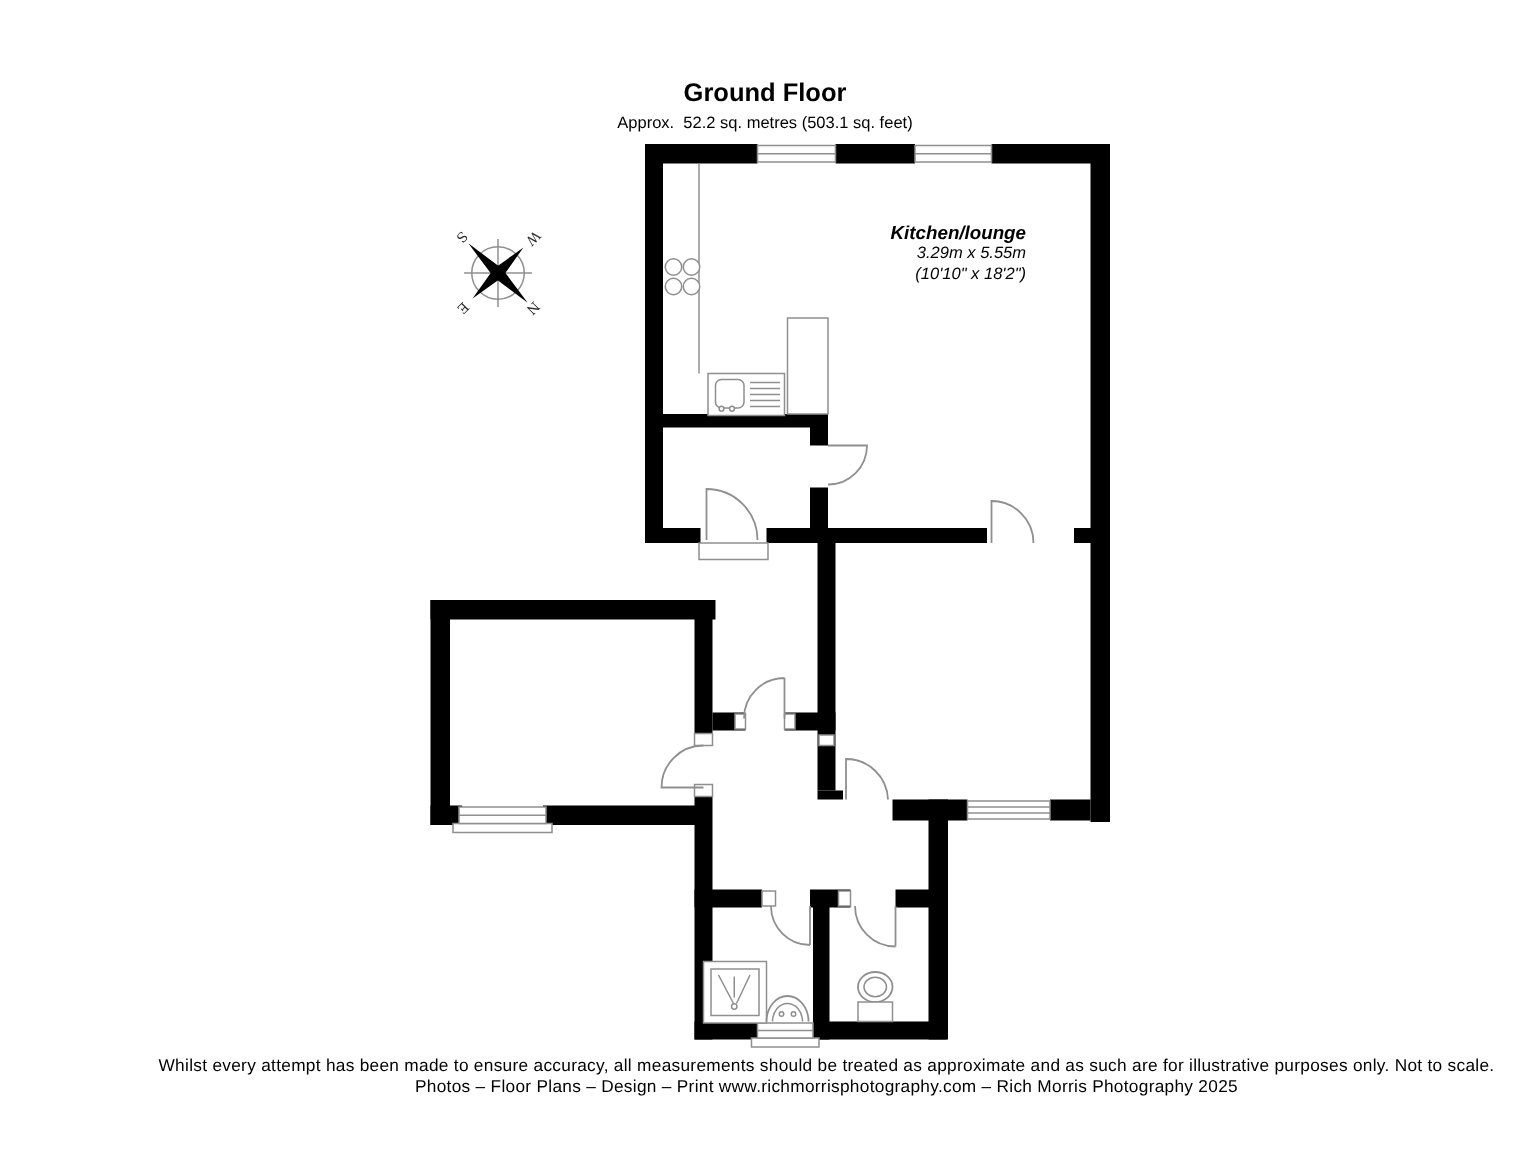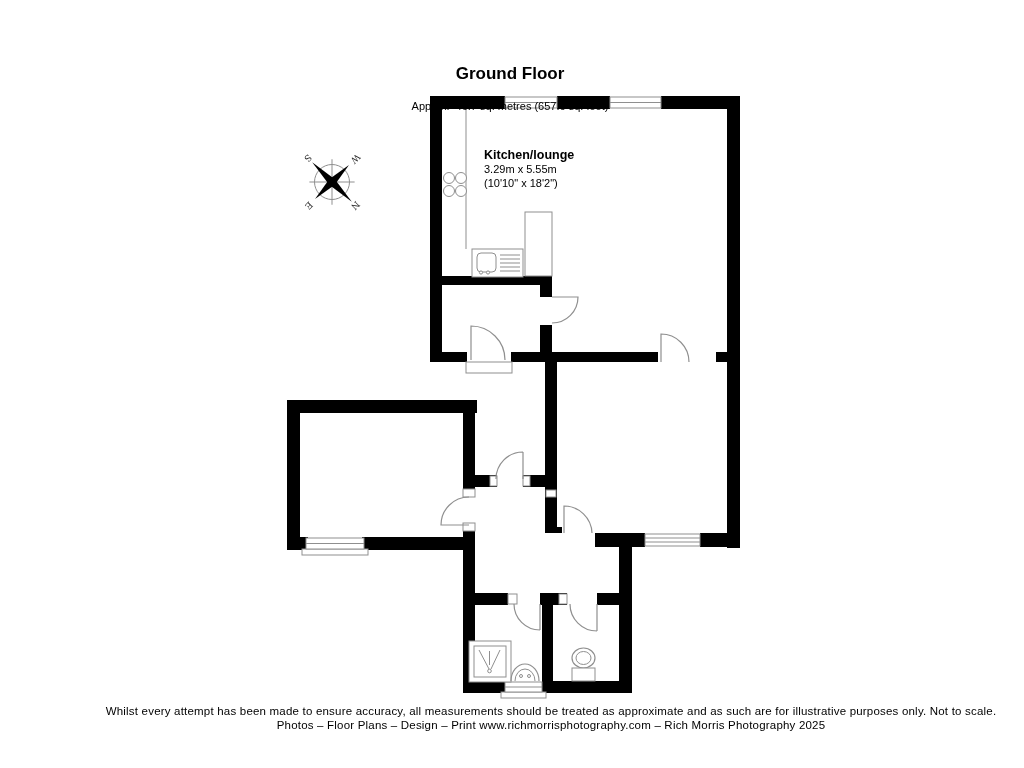--- a/index.html
+++ b/index.html
@@ -6,25 +6,25 @@
   html,body{margin:0;padding:0;background:#fff;}
   #stage{position:relative;width:1024px;height:768px;background:#fff;overflow:hidden;
          font-family:"Liberation Sans", sans-serif; color:var(--text);}
   #plan-svg{position:absolute;left:0;top:0;}
   .wl{fill:var(--wall);}
   .ln{fill:none;stroke:var(--line);stroke-width:1.2;}
   .thin{stroke-width:1;}
   .wf{fill:#ffffff;stroke:var(--line);stroke-width:1;}
   .compass-letter{font-family:"DejaVu Serif", serif;font-size:9px;fill:#2a2a2a;
                   text-anchor:middle;}
-  .label{position:absolute;text-align:left;line-height:14px;}
+  .label{position:absolute;text-align:right;line-height:14px;font-style:italic;}
   .label .room-name{font-size:12.5px;font-weight:bold;}
   .label .room-dim{font-size:11px;}
   #title-block{position:absolute;left:362px;top:48px;width:296px;text-align:center;}
-  #title-block h1{margin:16px;font-size:17px;font-weight:bold;}
+  #title-block h1{margin:4px;font-size:17px;font-weight:bold;}
   #title-block .sub{font-size:11px;margin-top:3px;white-space:pre-wrap;}
   #footer-block{position:absolute;left:0;top:705px;width:1024px;text-align:center;padding-left:39px;}
   #footer-block .f1{font-size:11.5px;letter-spacing:.2px;}
   #footer-block .f2{font-size:11.5px;letter-spacing:.2px;margin-top:2px;}
 </style>
 </head>
 <body>
 
 <div id="stage">
 
@@ -192,21 +192,21 @@
         <text class="compass-letter" x="0" y="-30">N</text>
         <text class="compass-letter" x="0" y="37">S</text>
         <text class="compass-letter" x="33" y="3">E</text>
         <text class="compass-letter" x="-33" y="3">W</text>
       </g>
     </g>
   </svg>
 
   <div id="title-block">
     <h1>Ground Floor</h1>
-    <div class="sub">Approx.  46.7 sq. metres (657.6 sq. feet)</div>
+    <div class="sub">Approx.  52.2 sq. metres (503.1 sq. feet)</div>
   </div>
 
   <div class="label" style="left:484px;top:148px;width:200px;">
     <div class="room-name">Kitchen/lounge</div>
     <div class="room-dim">3.29m x 5.55m</div>
     <div class="room-dim">(10'10" x 18'2")</div>
   </div>
 
 
 

